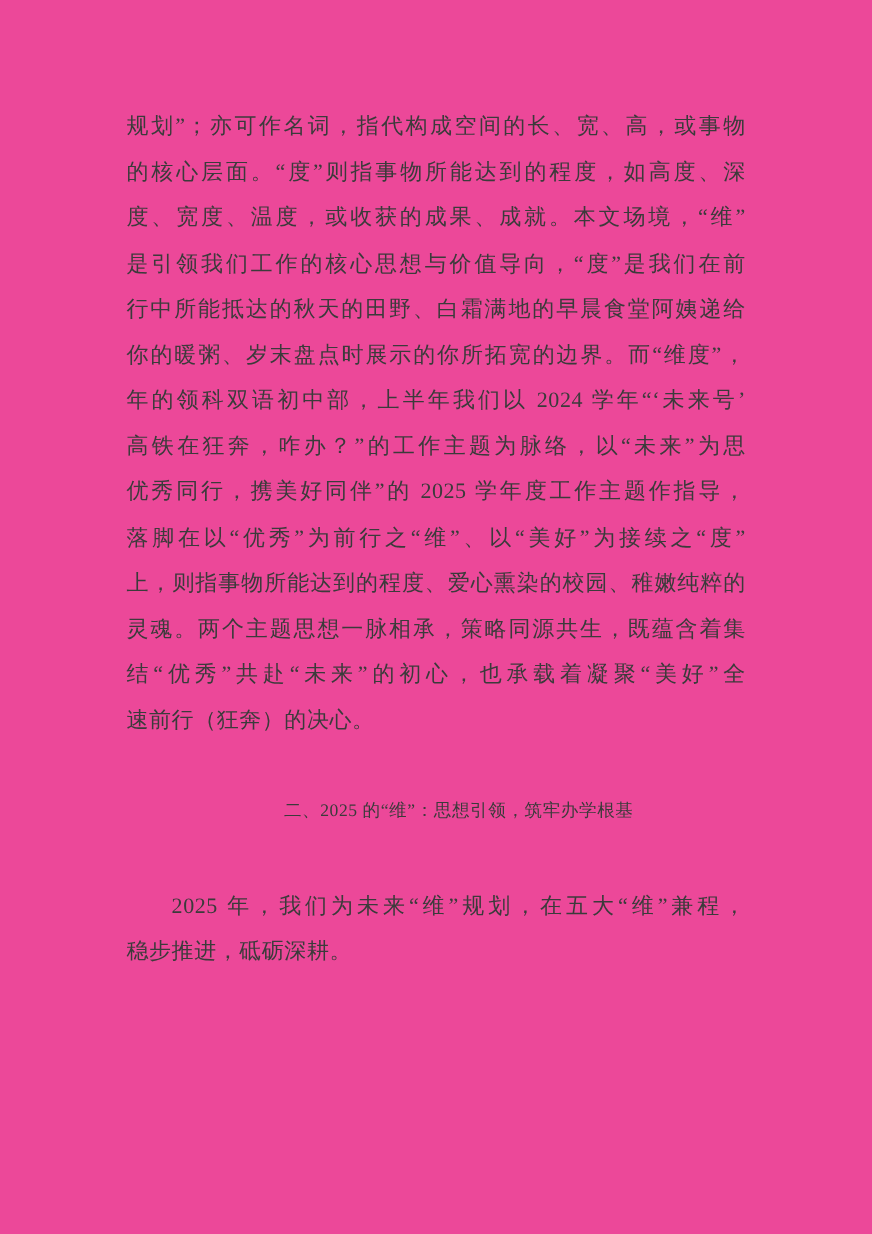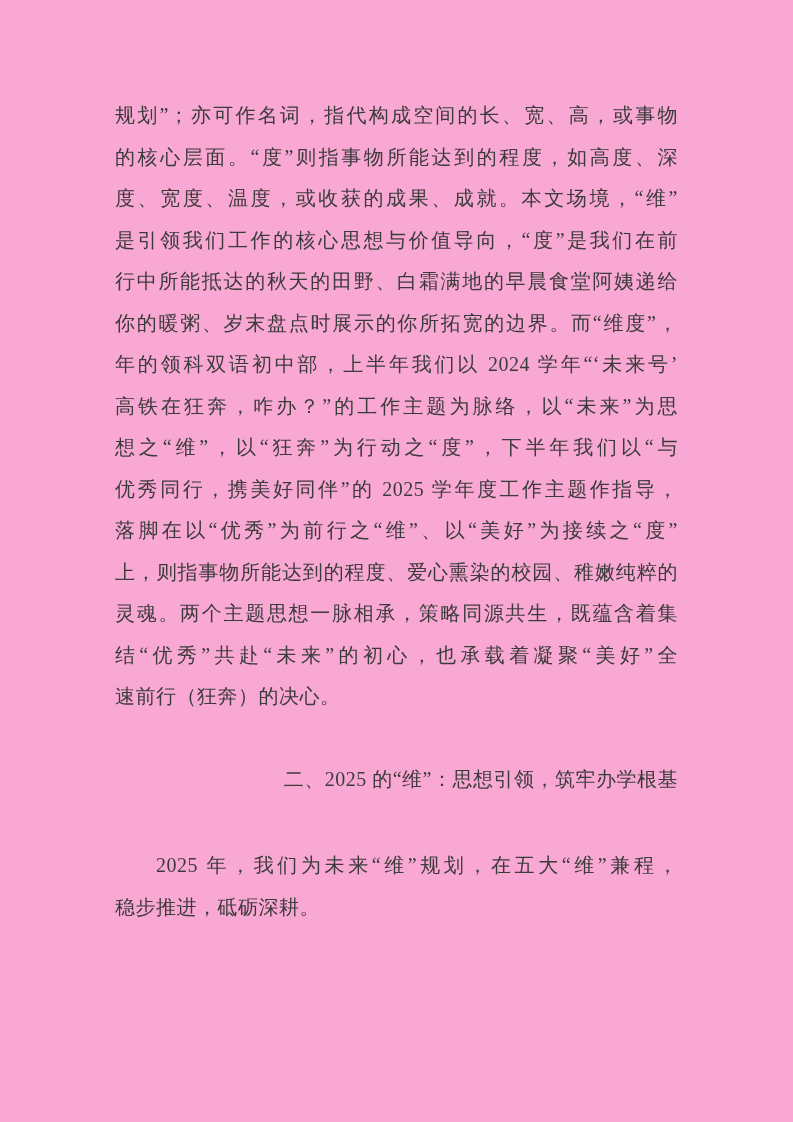--- a/index.html
+++ b/index.html
@@ -5,21 +5,21 @@
   html, body {
     margin: 0;
     padding: 0;
     background: #ffffff;
   }
   .page {
     position: relative;
     width: 793px;
     height: 1122px;
     margin: 0 auto;
-    background: #f9a8d4;
+    background: #ec4899;
     box-sizing: border-box;
     padding: 95px 115px 0 115px;
     font-family: "Liberation Serif", "DejaVu Serif", serif;
     color: #3b3b3b;
     overflow: hidden;
   }
   .para {
     margin: 0;
   }
   .line {
@@ -32,47 +32,46 @@
     white-space: normal;
   }
   .line.last {
     text-align: center;
     text-align-last: left;
   }
   .indent {
     text-indent: 41px;
   }
   .heading {
-    font-size: 20px;
+    font-size: 16px;
     font-weight: normal;
     line-height: 41.5px;
     letter-spacing: 0.5px;
     margin: 41px 0 0 0;
     text-indent: 41px;
-    text-align: right;
+    text-align: center;
   }
   .para2 {
     margin-top: 45px;
   }
 </style>
 </head>
 <body>
 
 <div class="page">
 
   <div class="para">
     <div class="line">规划”；亦可作名词，指代构成空间的长、宽、高，或事物</div>
     <div class="line">的核心层面。“度”则指事物所能达到的程度，如高度、深</div>
     <div class="line">度、宽度、温度，或收获的成果、成就。本文场境，“维”</div>
     <div class="line">是引领我们工作的核心思想与价值导向，“度”是我们在前</div>
     <div class="line">行中所能抵达的秋天的田野、白霜满地的早晨食堂阿姨递给</div>
     <div class="line">你的暖粥、岁末盘点时展示的你所拓宽的边界。而“维度”，</div>
     <div class="line">年的领科双语初中部，上半年我们以 2024 学年“‘未来号’</div>
     <div class="line">高铁在狂奔，咋办？”的工作主题为脉络，以“未来”为思</div>
-    <div class="line">想之“维”，以“狂奔”为行动之“度”，下半年我们以“与</div>
     <div class="line">优秀同行，携美好同伴”的 2025 学年度工作主题作指导，</div>
     <div class="line">落脚在以“优秀”为前行之“维”、以“美好”为接续之“度”</div>
     <div class="line">上，则指事物所能达到的程度、爱心熏染的校园、稚嫩纯粹的</div>
     <div class="line">灵魂。两个主题思想一脉相承，策略同源共生，既蕴含着集</div>
     <div class="line">结“优秀”共赴“未来”的初心，也承载着凝聚“美好”全</div>
     <div class="line last">速前行（狂奔）的决心。</div>
   </div>
 
   <h2 class="heading">二、2025 的“维”：思想引领，筑牢办学根基</h2>
 

